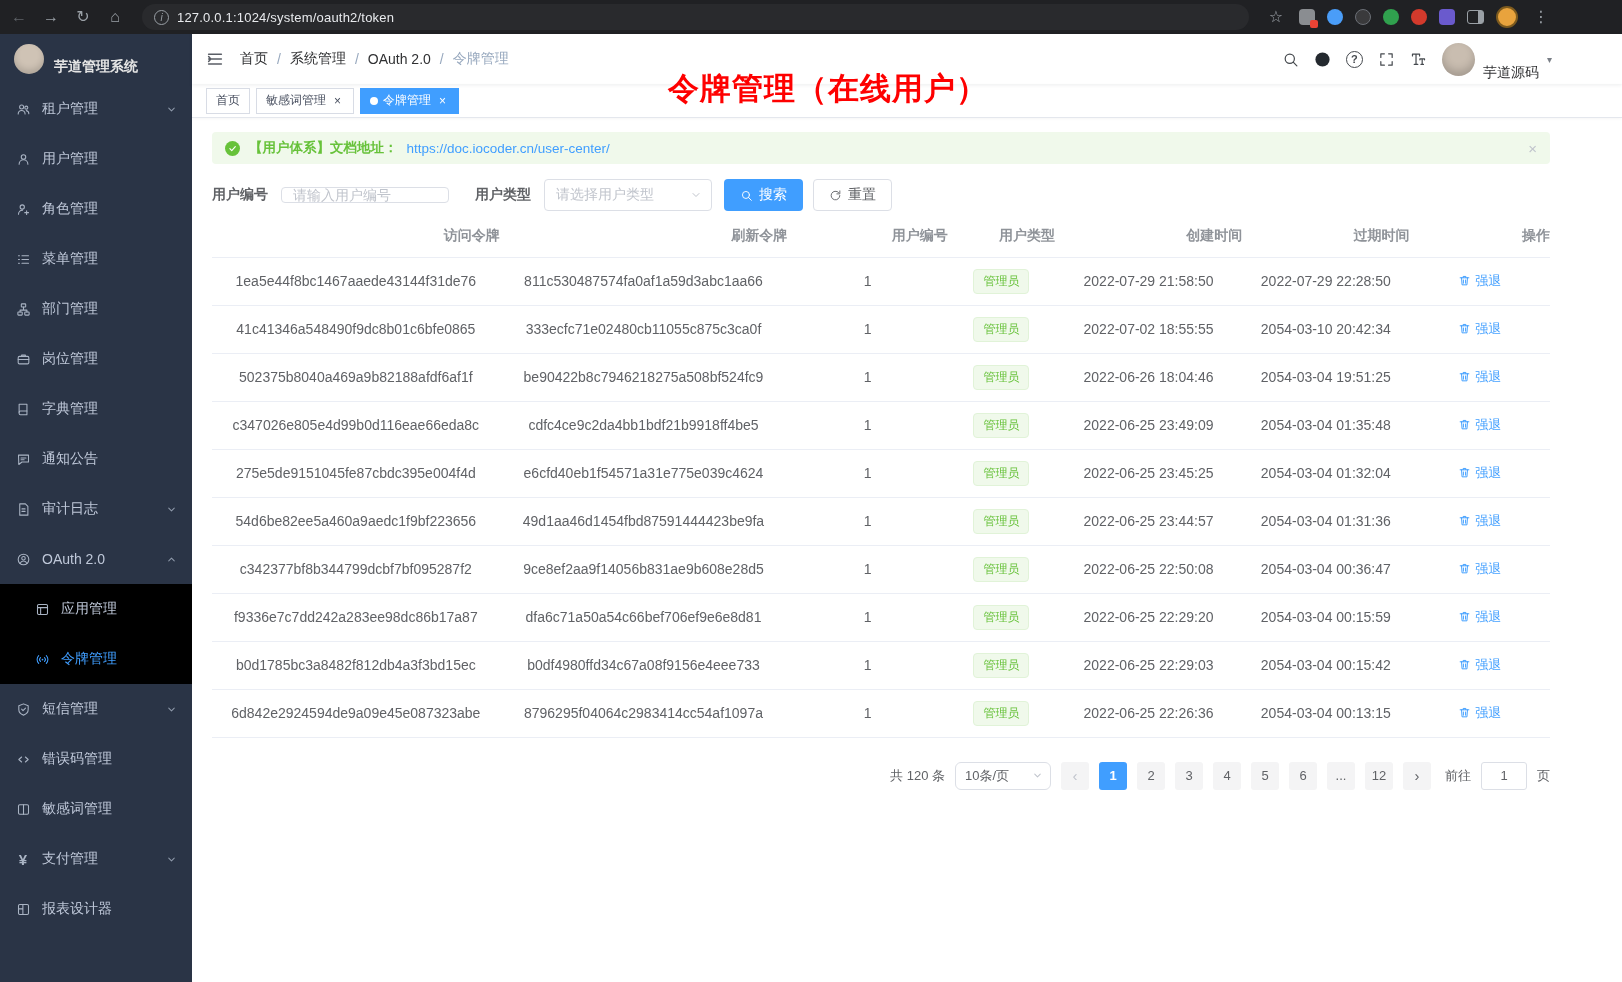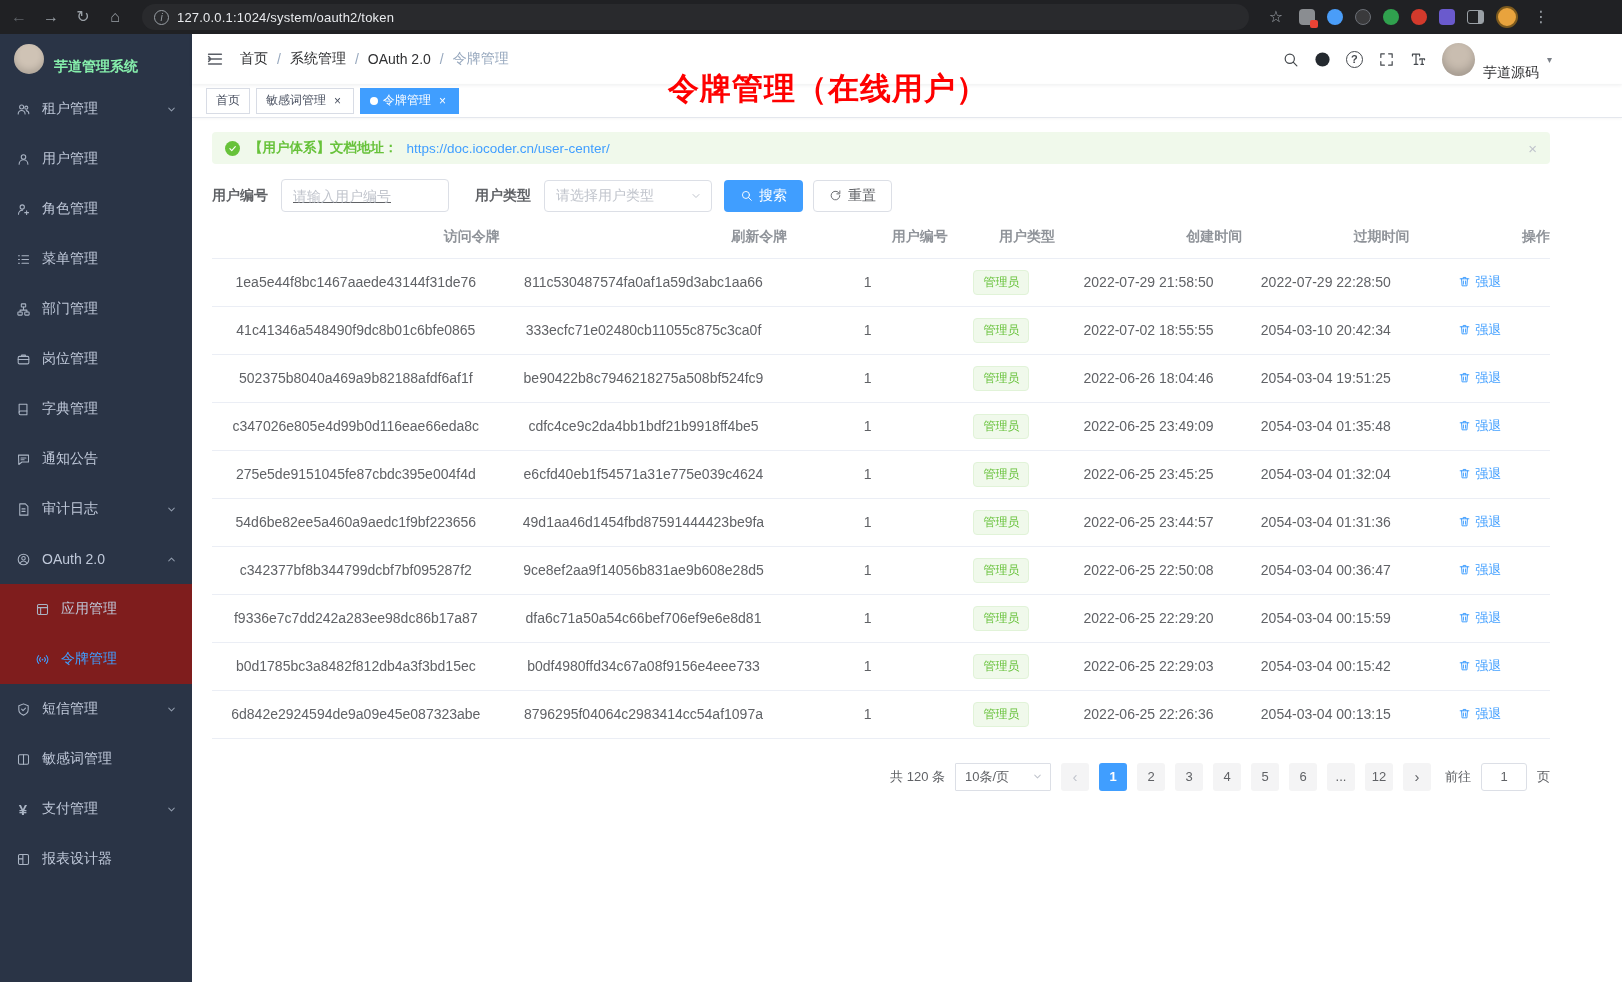--- a/index.html
+++ b/index.html
@@ -23,31 +23,31 @@
   .panel-ico::after { content:""; position:absolute; top:0; right:0; bottom:0; width:5px; background:#9aa0a6; border-radius:0 1px 1px 0; }
   .b-avatar { width:22px; height:22px; border-radius:50%; background:#e8a33d; border:2px solid #7c5a1e; cursor:pointer; }
 
   
   .app { display:flex; height:948px; }
 
   
   .sidebar { width:192px; flex-shrink:0; background:#2a3446; color:#bfc8d9; display:flex; flex-direction:column; overflow:hidden; }
   .logo-row { height:50px; display:flex; align-items:center; gap:10px; padding:0 14px; flex-shrink:0; }
   .logo-img { width:30px; height:30px; border-radius:50%; background:#cfc3b5; box-shadow:inset 0 -4px 6px rgba(0,0,0,.15); }
-  .logo-title { color:#86efac; font-weight:bold; font-size:14px; white-space:nowrap;margin-top:15px; }
+  .logo-title { color:#e5e5e5; font-weight:bold; font-size:14px; white-space:nowrap;margin-top:15px; }
   .menu { flex:1; }
   .menu-item { height:50px; display:flex; align-items:center; gap:11px; padding:0 15px; font-size:14px; cursor:pointer; white-space:nowrap; }
   .mi-icon { width:16px; display:flex; justify-content:center; color:#aab4c4; }
   .mi-icon svg { width:15px; height:15px; }
   .mi-icon-txt { font-size:15px; font-weight:bold; width:16px; text-align:center; color:#aab4c4; }
   .mi-label { flex:1; }
   .chev { color:#8f9aab; }
   .chev svg { width:11px; height:11px; stroke-width:2.2; }
   .chev.up svg { transform:rotate(180deg); }
-  .submenu { background:#7f1d1d; }
+  .submenu { background:#000000; }
   .submenu .menu-item { padding-left:34px; }
   .menu-item.active { color:#409eff; }
   .menu-item.active .mi-icon { color:#409eff; }
 
   
   .main { flex:1; min-width:0; display:flex; flex-direction:column; background:#fff; }
 
   .topbar { height:50px; display:flex; align-items:center; gap:16px; padding:0 70px 0 14px; flex-shrink:0; box-shadow:0 1px 4px rgba(0,21,41,.08); position:relative; z-index:2; }
   .hamburger { color:#5a5e66; cursor:pointer; }
   .hamburger svg { width:18px; height:18px; stroke-width:2; }
@@ -76,39 +76,39 @@
 
   .alert { height:32px; background:#f0f9eb; border-radius:4px; display:flex; align-items:center; gap:9px; padding:0 13px; margin-bottom:15px; }
   .check-ico { width:15px; height:15px; border-radius:50%; background:#67c23a; display:flex; align-items:center; justify-content:center; flex-shrink:0; }
   .check-ico svg { width:9px; height:9px; stroke:#fff; stroke-width:3; }
   .alert-text { color:#67c23a; font-size:13.5px; font-weight:bold; }
   .alert-link { color:#409eff; font-size:13.5px; cursor:pointer; font-weight:normal; }
   .alert-close { margin-left:auto; color:#c0c4cc; font-size:15px; cursor:pointer; }
 
   .filters { display:flex; align-items:center; margin-bottom:4px; }
   .f-label { font-weight:bold; color:#606266; font-size:14px; margin-right:13px; }
-  .f-input { width:168px; height:33px; border:1px solid #dcdfe6; border-radius:4px; padding:0 11px; font-size:14px; color:#606266; outline:none; font-family:inherit;text-decoration:underline; }
+  .f-input { width:168px; height:16px; border:1px solid #dcdfe6; border-radius:4px; padding:0 11px; font-size:14px; color:#606266; outline:none; font-family:inherit; }
   .f-input::placeholder { color:#c0c4cc; }
   .f-gap { width:26px; }
   .f-select { width:168px; height:32px; border:1px solid #dcdfe6; border-radius:4px; padding:0 9px 0 11px; display:flex; align-items:center; justify-content:space-between; color:#c0c4cc; font-size:14px; cursor:pointer; background:#fff; }
   .f-select svg { width:12px; height:12px; color:#c0c4cc; stroke-width:2; }
   .btn { height:32px; display:inline-flex; align-items:center; gap:6px; padding:0 15px; border-radius:4px; font-size:14px; cursor:pointer; border:1px solid transparent; font-family:inherit; }
   .btn svg { width:13px; height:13px; }
   .btn-primary { background:#409eff; color:#fff; margin-left:12px; }
   .btn-plain { background:#fff; color:#606266; border-color:#dcdfe6; margin-left:10px; }
 
   table.data-table { width:100%; border-collapse:collapse; table-layout:fixed; }
   .data-table th { height:42px; font-size:14px; color:#8f9399; font-weight:bold; text-align:right; border-bottom:1px solid #ebeef5; }
   .data-table td { height:48px; font-size:14px; color:#606266; text-align:center; border-bottom:1px solid #ebeef5; white-space:nowrap; overflow:hidden; }
   .badge { display:inline-block; padding:3px 9px; font-size:12px; color:#67c23a; background:#f0f9eb; border:1px solid #e1f3d8; border-radius:4px; }
   .action-link { display:inline-flex; align-items:center; gap:4px; color:#409eff; font-size:13px; cursor:pointer; }
   .action-link svg { width:13px; height:13px; stroke-width:1.8; }
 
   .pager { display:flex; align-items:center; justify-content:flex-end; gap:10px; margin-top:24px; font-size:13px; color:#606266; }
-  .size-select { width:96px; height:28px; border:1px solid #dcdfe6; border-radius:1px; display:flex; align-items:center; justify-content:space-between; padding:0 7px 0 9px; cursor:pointer; color:#606266; background:#fff; }
+  .size-select { width:96px; height:28px; border:1px solid #dcdfe6; border-radius:6px; display:flex; align-items:center; justify-content:space-between; padding:0 7px 0 9px; cursor:pointer; color:#606266; background:#fff; }
   .size-select svg { width:11px; height:11px; color:#c0c4cc; stroke-width:2.2; }
   .page-btn { min-width:28px; height:28px; padding:0 6px; border:none; border-radius:3px; background:#f4f4f5; color:#606266; font-size:13px; font-family:inherit; cursor:pointer; }
   .page-btn.active { background:#409eff; color:#fff; font-weight:bold; }
   .page-btn.nav { font-size:15px; }
   .page-btn.disabled { color:#c0c4cc; cursor:default; }
   .page-list { display:flex; gap:10px; }
   .goto-label { margin-left:4px; }
   .goto-input { width:46px; height:28px; border:1px solid #dcdfe6; border-radius:3px; text-align:center; font-size:13px; color:#606266; outline:none; font-family:inherit; }
 
   .annotation { position:absolute; top:68px; left:668px; color:#fe0000; font-size:31px; font-weight:800; letter-spacing:1px; z-index:10; pointer-events:none; }
@@ -299,20 +299,28 @@
             </svg>
           </span>
         <span class="mi-label">短信管理</span>
         <span class="chev">
             <svg class="ic" viewBox="0 0 24 24">
               <path d="M6 9l6 6 6-6"></path>
             </svg>
           </span>
       </div>
 
+      <div class="menu-item">
+        <span class="mi-icon">
+            <svg class="ic" viewBox="0 0 24 24">
+              <path d="M9 8l-4.5 4L9 16M15 8l4.5 4L15 16"></path>
+            </svg>
+          </span>
+        <span class="mi-label">错误码管理</span>
+      </div>
 
       <div class="menu-item">
         <span class="mi-icon">
             <svg class="ic" viewBox="0 0 24 24">
               <rect x="4" y="4.5" width="16" height="15" rx="2"></rect>
               <path d="M12 4.5v15"></path>
             </svg>
           </span>
         <span class="mi-label">敏感词管理</span>
       </div>

